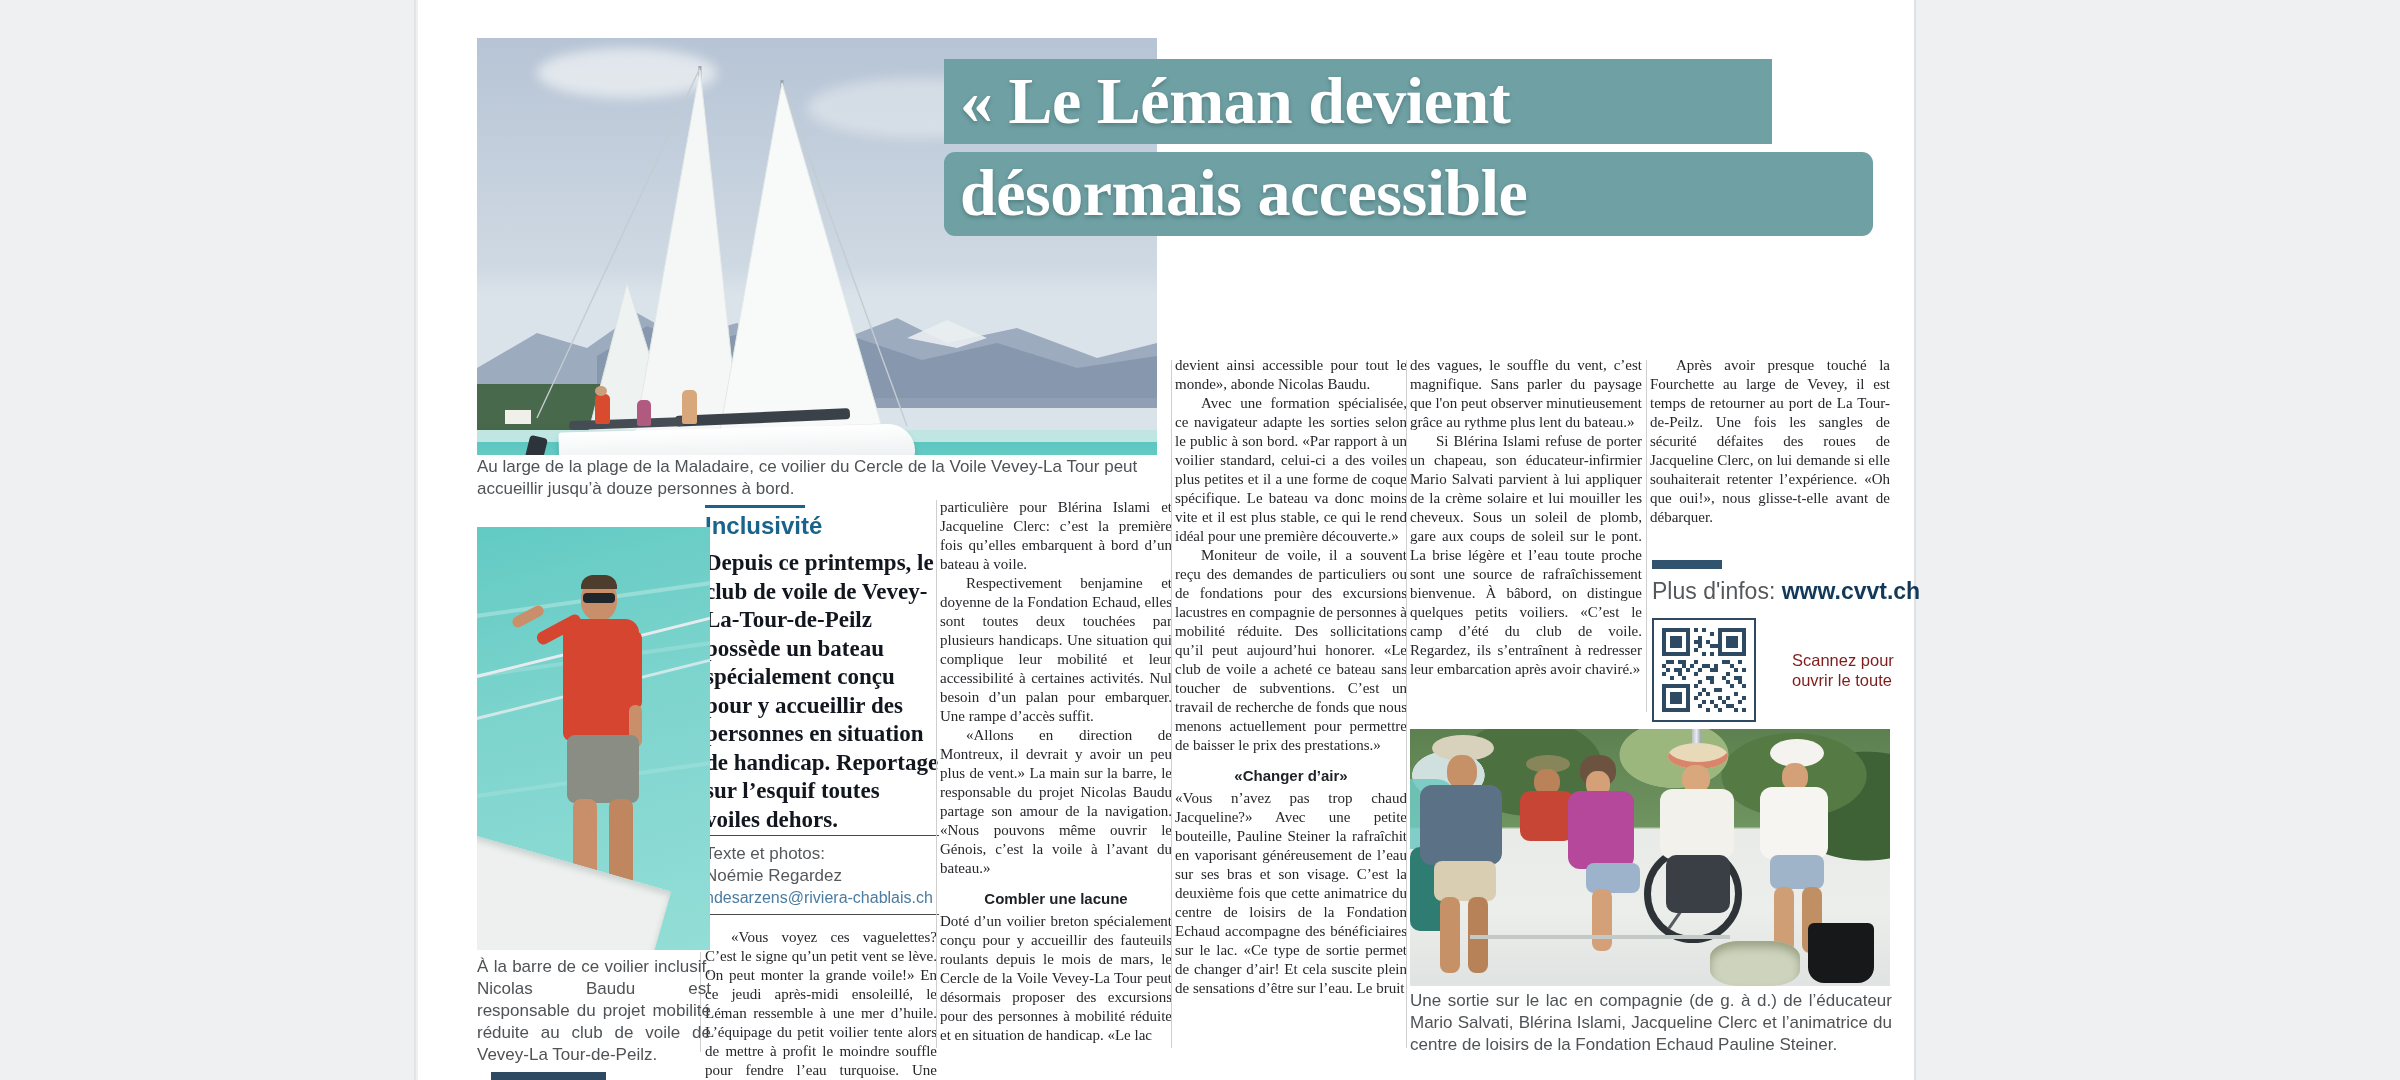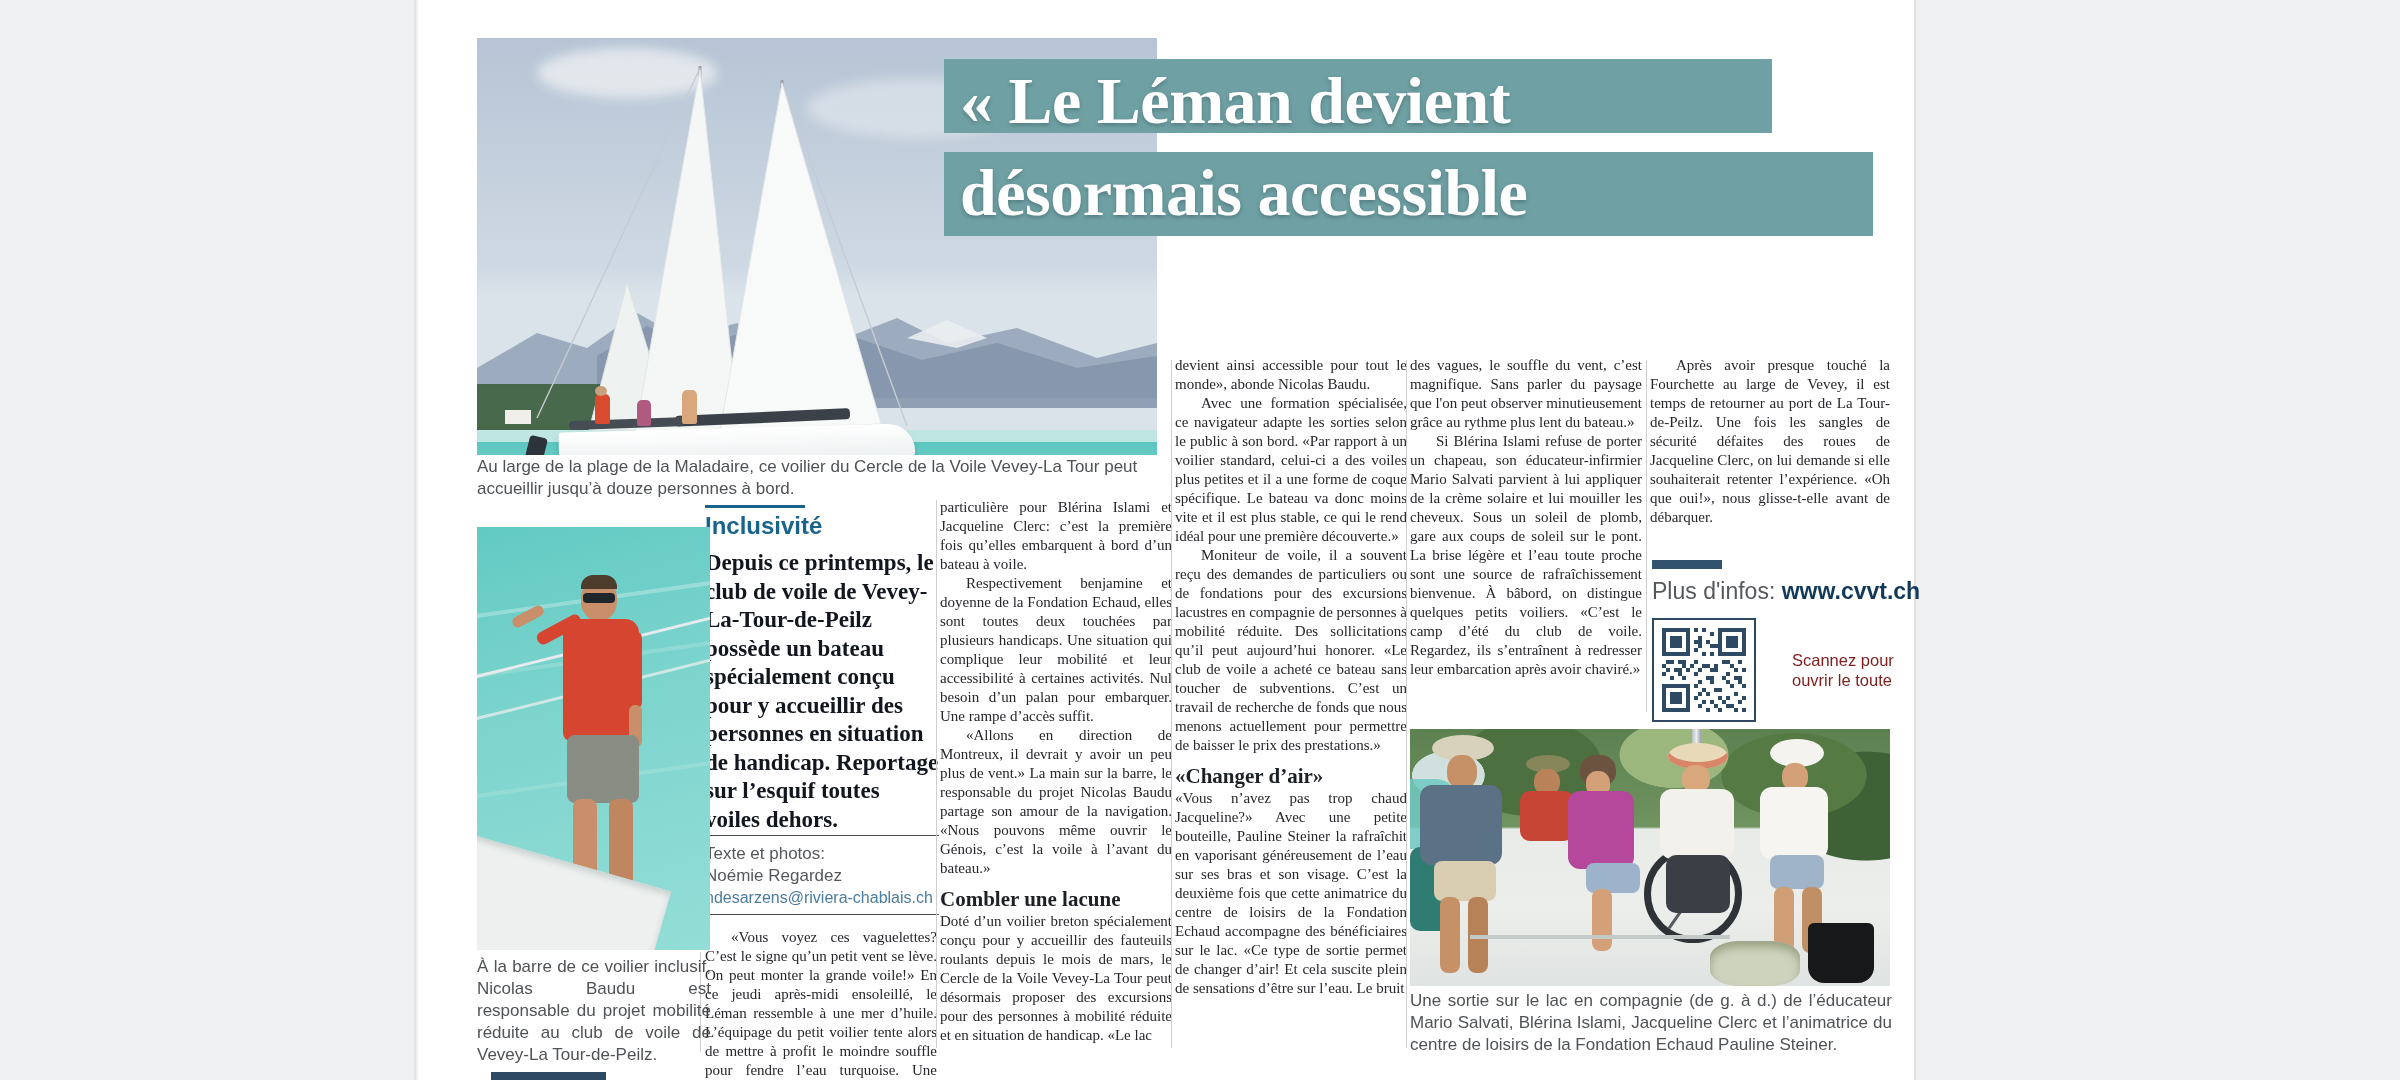--- a/index.html
+++ b/index.html
@@ -6,22 +6,22 @@
   body{background:#eef0f1;font-family:"Liberation Sans",sans-serif;}
   #canvas{position:relative;width:2400px;height:1080px;overflow:hidden;background:#eef0f1;}
   .sheet{position:absolute;left:418px;top:0;width:1496px;height:1080px;background:#ffffff;}
   .page-edge{position:absolute;top:0;height:1080px;width:2px;background:#dfe1e3;}
 
   
   .hl-bar{position:absolute;left:944px;background:#6fa1a4;color:#fff;
           font-family:"Liberation Serif",serif;font-weight:bold;font-size:66px;
           letter-spacing:-.5px;white-space:nowrap;padding-left:16px;
           text-shadow:0 2px 4px rgba(30,50,55,.35);z-index:30;}
-  #hl1{top:59px;width:812px;height:74px;line-height:84px;}
-  #hl2{top:152px;width:913px;height:84px;line-height:82px;}
+  #hl1{top:59px;width:812px;height:85px;line-height:84px;}
+  #hl2{top:152px;width:913px;height:84px;line-height:82px;border-radius:11px;}
   #hl3{top:247px;width:752px;height:84px;line-height:82px;}
 
   
   .photo{position:absolute;overflow:hidden;}
   #main-photo{left:477px;top:38px;width:680px;height:417px;background:linear-gradient(180deg,#b6c4d5 0%,#cfd9e3 55%,#dbe3ea 62%);}
   #main-photo .mtn{position:absolute;left:0;top:0;width:100%;height:100%;}
   #main-photo .water{position:absolute;left:0;top:392px;width:100%;height:25px;background:#bfe6e2;}
   #main-photo .water2{position:absolute;left:0;top:404px;width:100%;height:130px;background:linear-gradient(180deg,#5cc6c0,#7fd5cf 40%,#8fdcd6);}
   #main-photo .shore{position:absolute;left:-14px;top:346px;width:230px;height:62px;background:#48694b;border-radius:0 30px 8px 0;box-shadow:inset 0 -8px 12px #33502f;}
   #main-photo .bldg{position:absolute;background:#f0efe9;}
@@ -54,21 +54,21 @@
   .caption{position:absolute;font-family:"Liberation Sans",sans-serif;font-size:17px;line-height:22px;color:#4f5356;}
   .kicker-rule{position:absolute;left:705px;top:505px;width:100px;height:3px;background:#1a648c;}
   .kicker{position:absolute;left:705px;top:512px;font-size:24px;font-weight:bold;color:#1a648c;}
   .lead{position:absolute;left:705px;top:549px;width:234px;font-family:"Liberation Serif",serif;font-weight:bold;font-size:23px;line-height:28.5px;color:#12161f;}
   .rule{position:absolute;height:1px;background:#4a4a4a;}
   .credit{position:absolute;left:705px;top:843px;font-size:17px;line-height:22px;color:#55585b;}
   .credit .email{color:#4a7ba0;font-size:16px;text-decoration:none;}
   .col{position:absolute;width:232px;font-family:"Liberation Serif",serif;font-size:15px;line-height:19px;color:#26262b;text-align:justify;}
   .col p{margin:0;}
   .col p.ind{text-indent:26px;}
-  .col h3{margin:10px 0 2px 0;font-family:Liberation Serif, serif;font-size:21px;line-height:22px;color:#1d2126;text-align:left;}
+  .col h3{margin:10px 0 2px 0;font-family:Liberation Sans, sans-serif;font-size:15px;line-height:22px;color:#1d2126;text-align:center;}
   .vrule{position:absolute;width:1px;background:#cfcfcf;}
   .info-bar{position:absolute;left:1652px;top:560px;width:70px;height:9px;background:#31536e;}
   .info-line{position:absolute;left:1652px;top:578px;font-size:23px;color:#55585b;}
   .info-line .lnk{color:#12395a;font-weight:bold;text-decoration:none;}
   .qr-box{position:absolute;left:1652px;top:618px;width:100px;height:100px;border:2px solid #2e4a63;background:#fff;display:flex;align-items:center;justify-content:center;}
   .scan{position:absolute;left:1792px;top:650px;width:130px;font-size:16.5px;line-height:20px;color:#7f1d1d;}
   .footer-bar{position:absolute;left:491px;top:1072px;width:115px;height:8px;background:#2e4a63;}
 </style>
 </head>
 <body>

